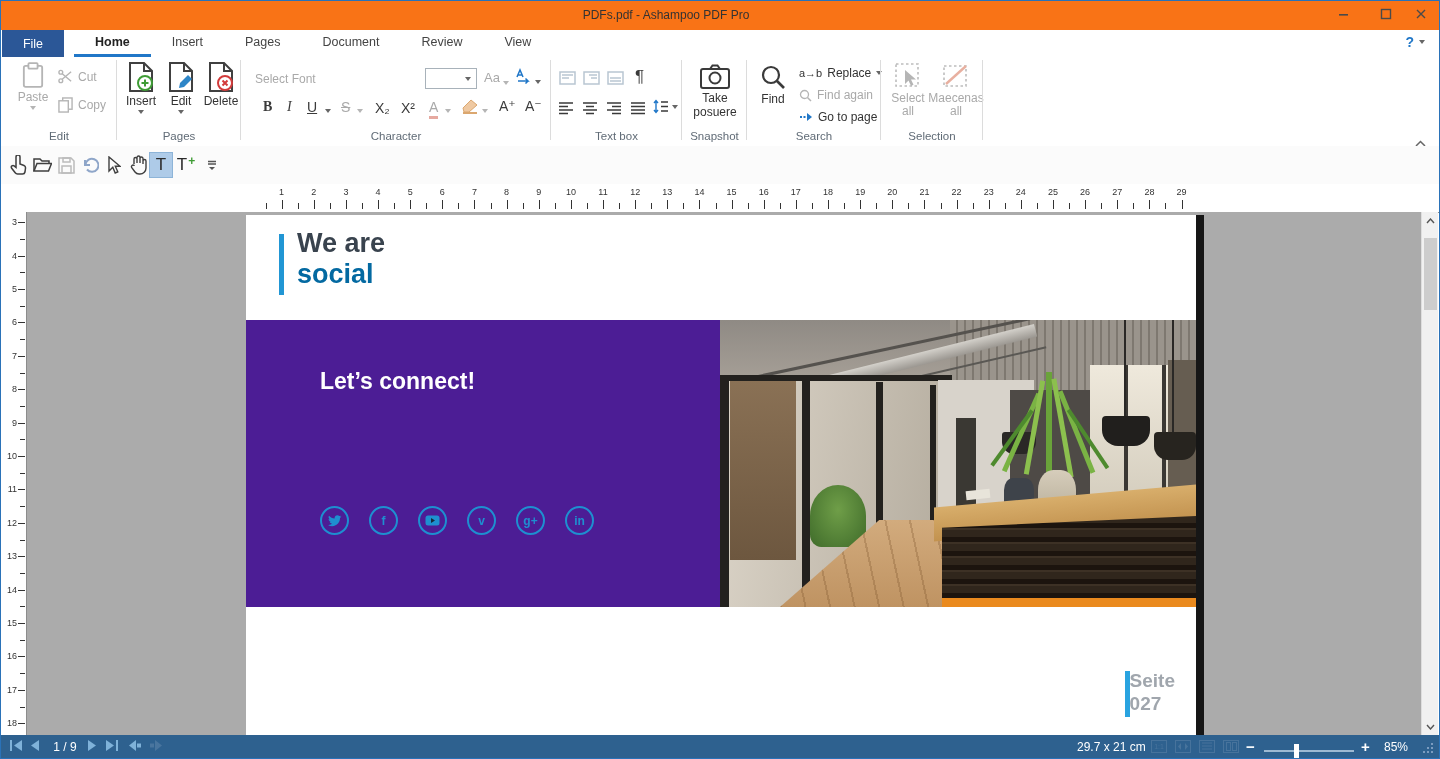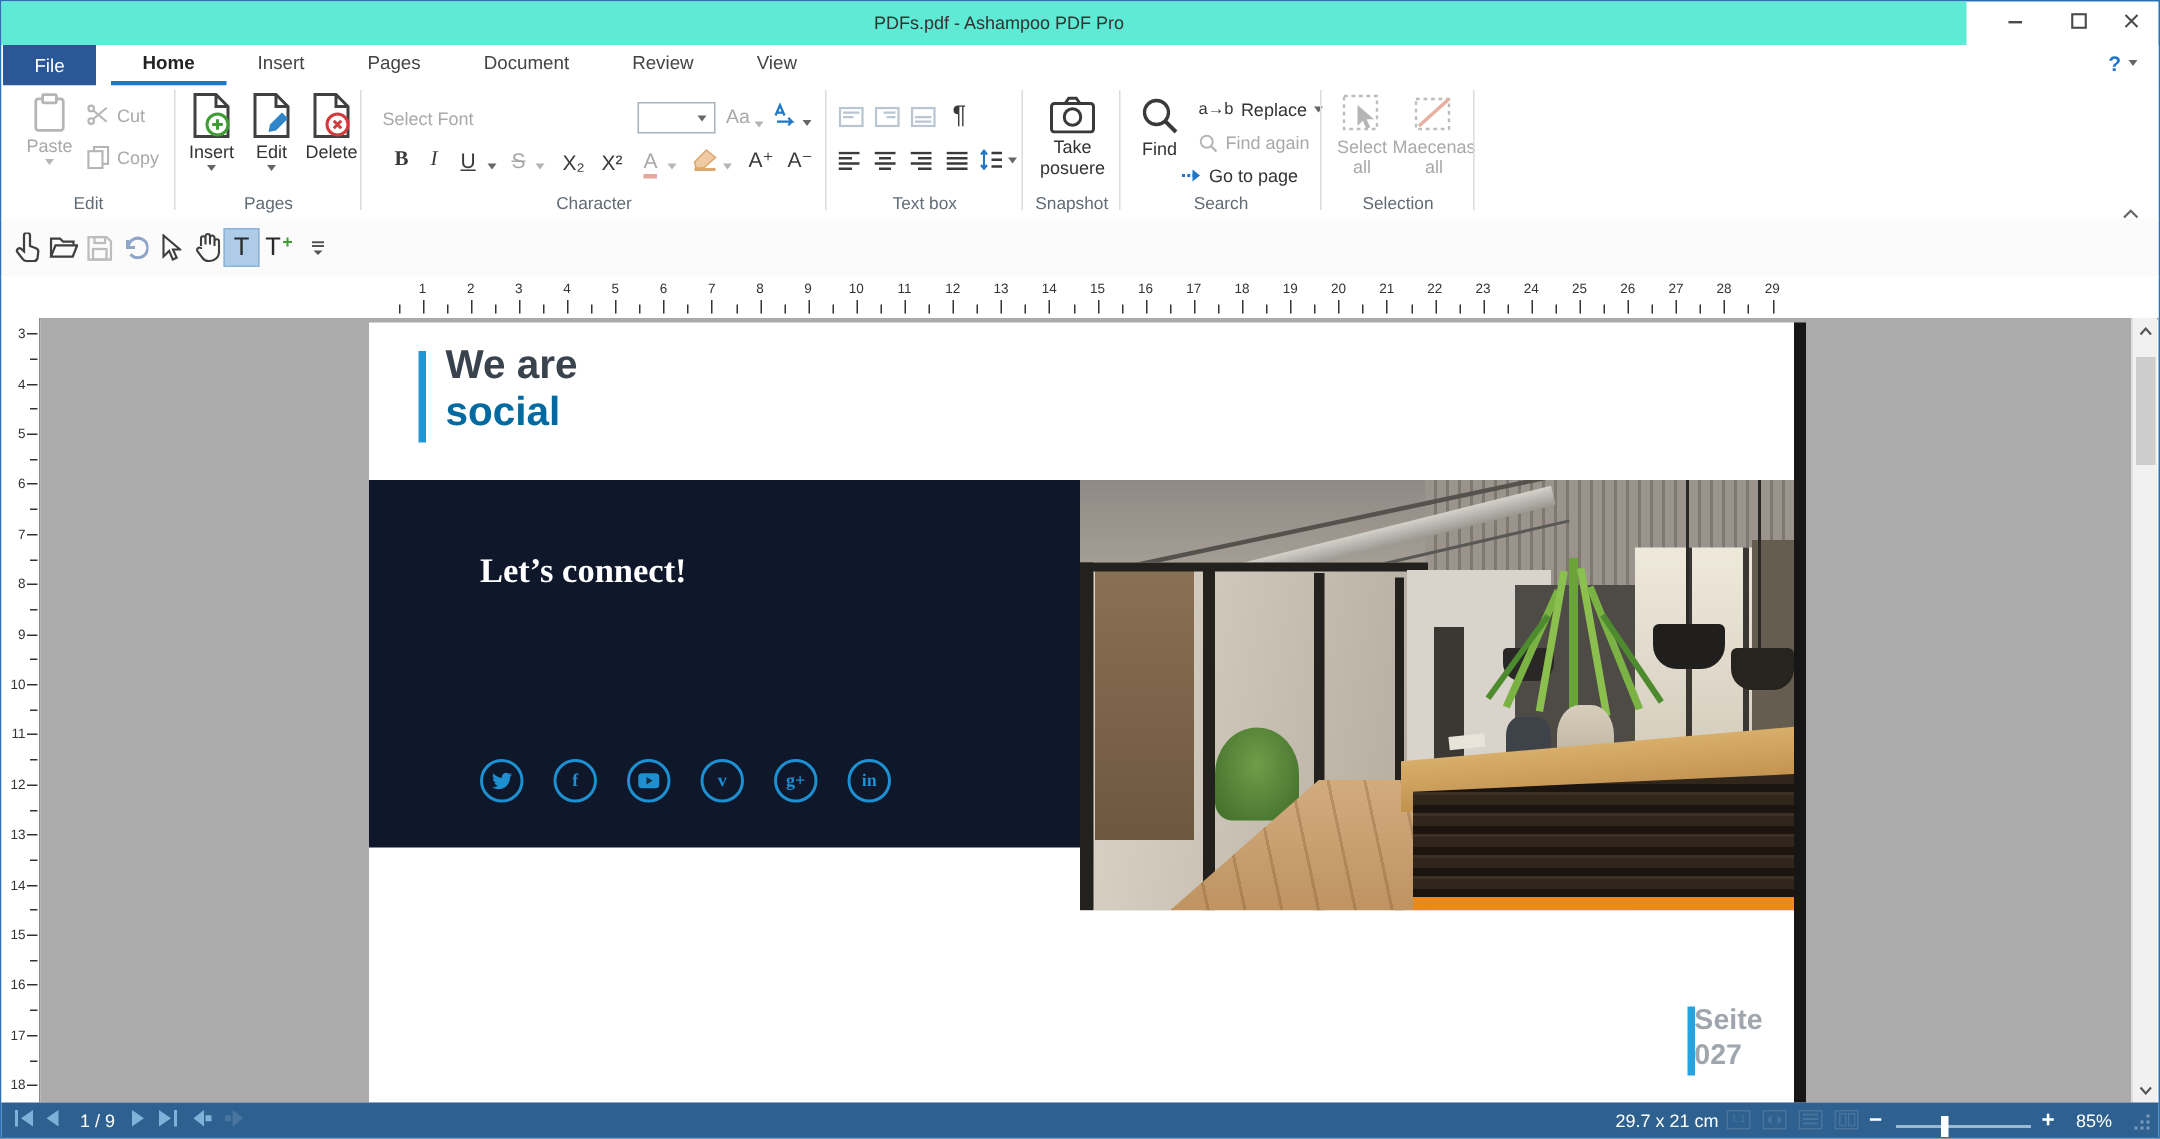--- a/index.html
+++ b/index.html
@@ -1,21 +1,21 @@
 <!DOCTYPE html>
 <html><head>
 <meta charset="utf-8">
 <style>
   html,body{margin:0;padding:0;background:#666;}
   #app{position:relative;width:1440px;height:759px;background:#fff;overflow:hidden;
        font-family:"Liberation Sans","DejaVu Sans",sans-serif;
        box-shadow:inset 0 0 0 1px #2a72b8;}
   .abs{position:absolute;}
   
-  #titlebar{position:absolute;left:1px;top:1px;width:1310px;height:29px;background:#5eead4;}
+  #titlebar{position:absolute;left:1px;top:1px;width:1438px;height:29px;background:#f97316;}
   #title-text{position:absolute;left:0;top:7px;width:1330px;text-align:center;font-size:12px;color:#333;}
   .winbtn{position:absolute;top:0;width:34px;height:26px;display:flex;align-items:center;justify-content:center;color:#4a4a4a;font-size:13px;}
   
   #tabrow{position:absolute;left:1px;top:30px;width:1438px;height:27px;background:#fff;display:flex;}
   #file-tab{margin-left:1px;width:62px;height:27px;background:#2b5797;color:#fff;font-size:12.5px;display:flex;align-items:center;justify-content:center;}
   #tab-strip{display:flex;margin-left:10px;}
   .tab{padding:0 21px;height:24px;line-height:24px;font-size:12.5px;color:#444;border-bottom:3px solid transparent;}
   .tab.active{color:#222;border-bottom:3px solid #2077c8;font-weight:bold;}
   #help-btn{position:absolute;right:14px;top:4px;color:#2077c8;font-weight:bold;font-size:14px;display:flex;align-items:center;gap:5px;}
   
@@ -44,21 +44,21 @@
   .vtick{position:absolute;height:1px;background:#333;right:1px;}
   
   #workspace{position:absolute;left:27px;top:212px;width:1394px;height:523px;background:#ababab;overflow:hidden;}
   #pdf-page{position:absolute;left:219px;top:3px;width:950px;height:720px;background:#fff;}
   #page-edge{position:absolute;left:1169px;top:3px;width:8px;height:720px;background:#161616;}
   
   #we-are{position:absolute;left:33px;top:13px;display:flex;}
   #we-are .bar{width:5px;height:61px;background:#2196d4;margin-right:13px;margin-top:6px;}
   #we-are .l1{font-size:27px;line-height:31px;font-weight:bold;color:#39434e;}
   #we-are .l2{font-size:27px;line-height:31px;font-weight:bold;color:#0369a1;}
-  #navy{position:absolute;left:0;top:105px;width:474px;height:245px;background:#0f172a;font-family:Liberation Serif, serif;}
+  #navy{position:absolute;left:0;top:105px;width:474px;height:287px;background:#4c1d95;}
   #connect-title{position:absolute;left:74px;top:48px;font-size:23px;font-weight:bold;color:#fff;}
   #connect-body{position:absolute;left:74px;top:95px;width:322px;font-size:13.2px;line-height:15.9px;color:#e6ebf0;}
   #social-row{position:absolute;left:74px;top:186px;display:flex;gap:20px;}
   .soc{width:29px;height:29px;border:2px solid #1e8fd0;border-radius:50%;box-sizing:border-box;color:#1e8fd0;display:flex;align-items:center;justify-content:center;font-size:12px;font-weight:bold;}
   #photo{position:absolute;left:474px;top:105px;width:476px;height:287px;overflow:hidden;background:#b0a89e;}
   #footer{position:absolute;left:0;top:392px;width:950px;height:328px;background:#fff;}
   #brand-row{position:absolute;left:42px;top:64px;display:flex;align-items:center;gap:10px;}
   #brand-mark{width:38px;height:38px;border-radius:6px;background:#2d9ce1;position:relative;overflow:hidden;}
   #brand-text{font-size:30px;font-weight:bold;color:#49545e;letter-spacing:-0.5px;}
   #seite{position:absolute;right:21px;top:62px;display:flex;gap:0;}
@@ -318,21 +318,21 @@
         <span>Replace</span>
         <span class="caret"></span>
       </div>
       <div class="btn-small grayed" style="left:52px;top:31px;">
         <svg width="13" height="13" viewBox="0 0 26 26">
           <circle cx="11" cy="11" r="8" fill="none" stroke="#b5b5b5" stroke-width="2.6"></circle>
           <path d="M17 17 L24 24" stroke="#b5b5b5" stroke-width="3"></path>
         </svg>
         <span>Find again</span>
       </div>
-      <div class="btn-small" style="left:40px;top:53px;">
+      <div class="btn-small" style="left:52px;top:53px;">
         <svg width="14" height="10" viewBox="0 0 14 10">
           <path d="M1 5 H9" stroke="#2077c8" stroke-width="2" stroke-dasharray="2 1.5"></path>
           <path d="M8 1 L13 5 L8 9 Z" fill="#2077c8"></path>
         </svg>
         <span>Go to page</span>
       </div>
       <div class="glabel">Search</div>
       <div class="gsep"></div>
     </div>
 

